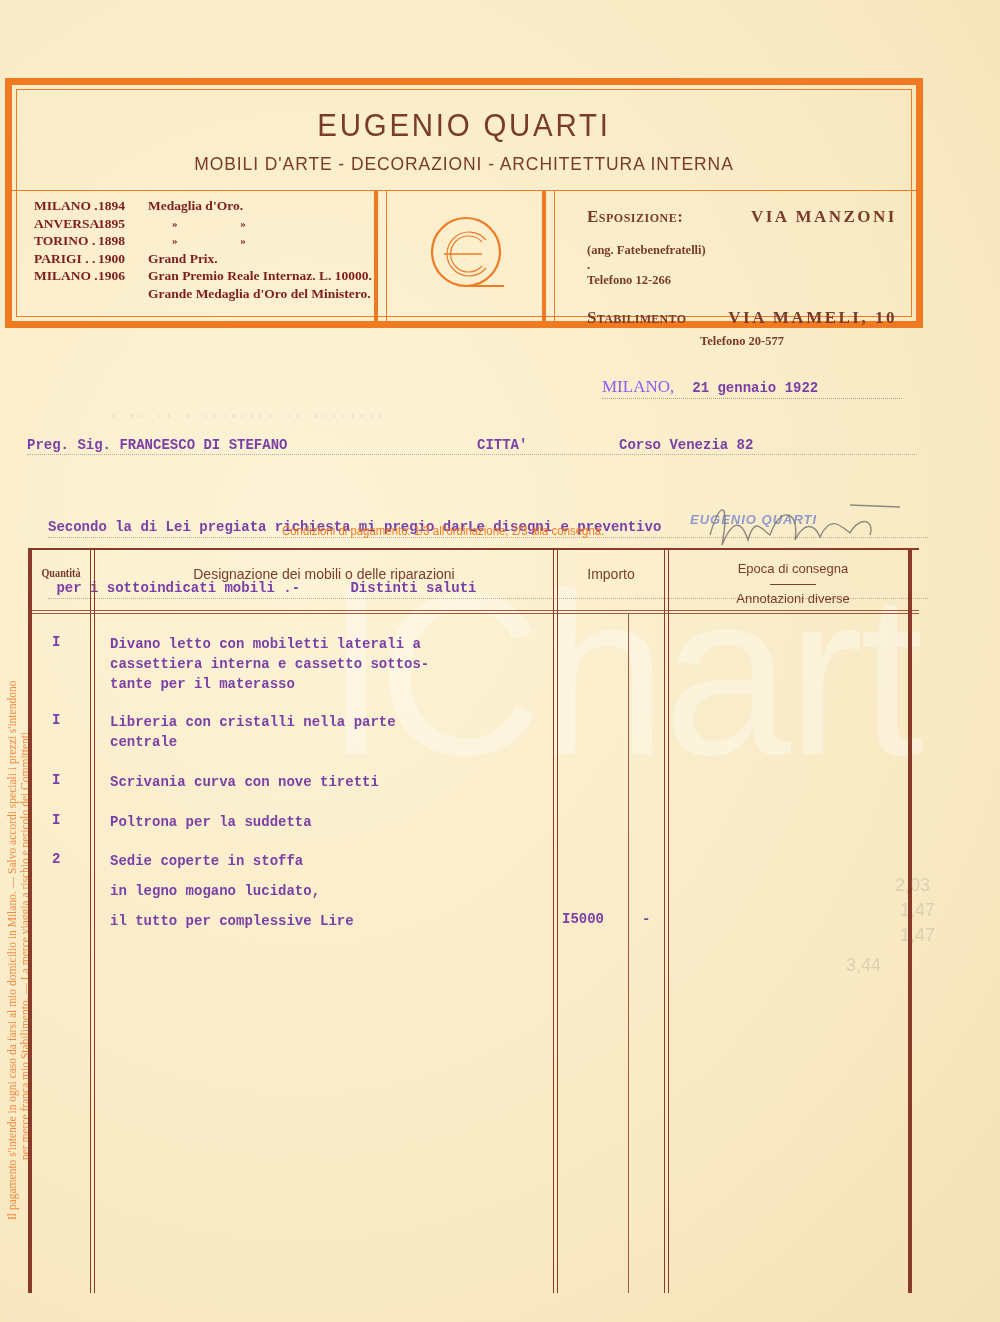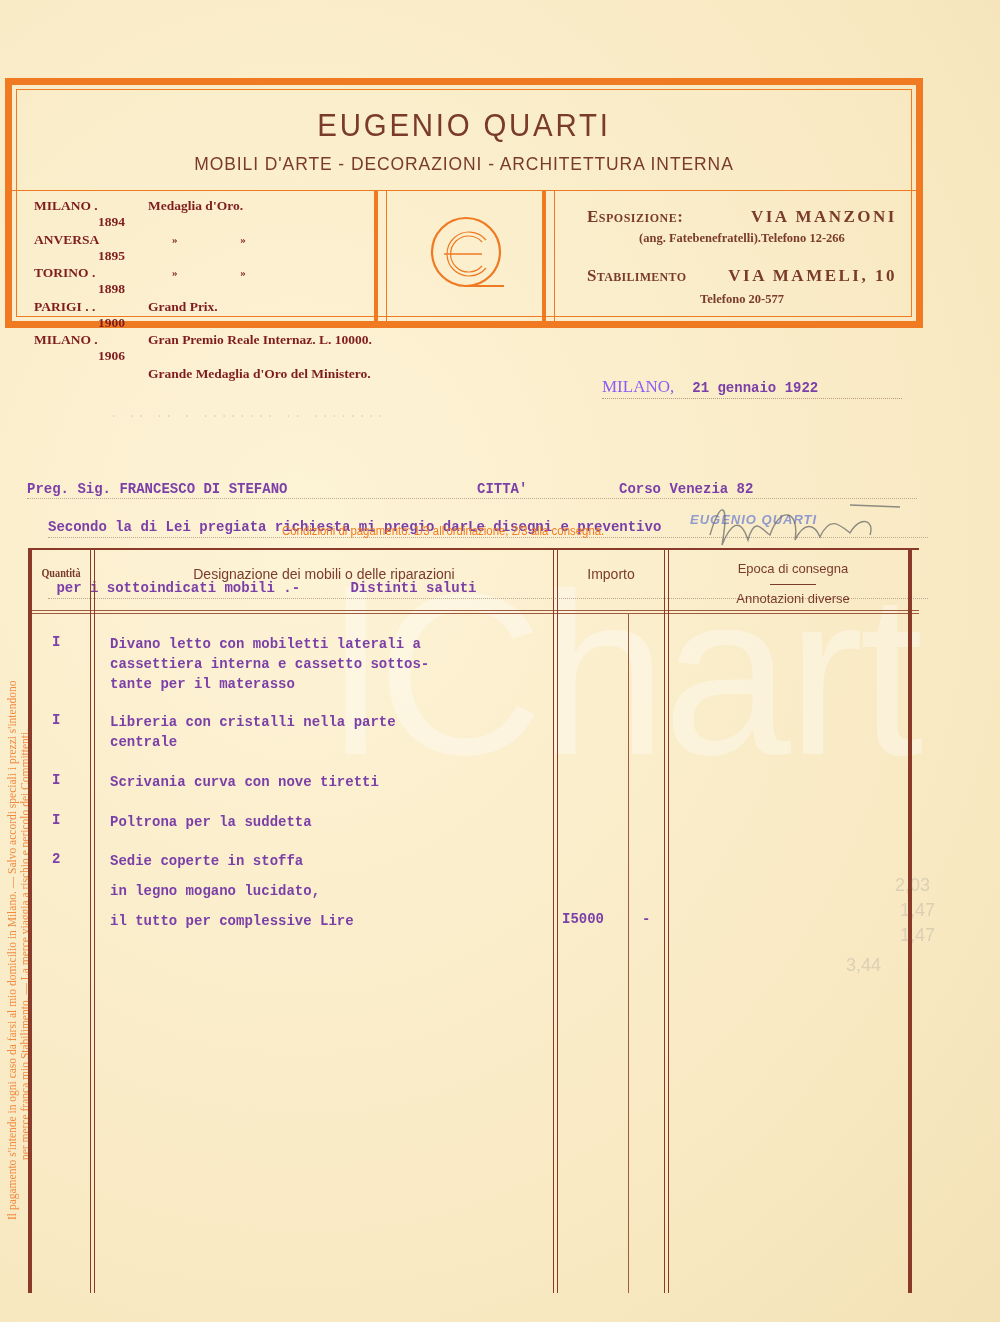--- a/index.html
+++ b/index.html
@@ -36,57 +36,57 @@
   .lh-divider {
     position: absolute; left: 0; right: 0; top: 105px; height: 0;
     border-top: 1.5px solid #f07a22;
   }
   .awards {
     position: absolute; left: 22px; top: 112px; font-size: 13.5px; color: #7f1d1d;
     font-weight: bold; line-height: 17.6px;
   }
   .award-row { display: flex; white-space: nowrap; }
   .award-city { width: 64px; }
-  .award-year { width: 50px; margin-top: 16px; }
+  .award-year { width: 50px; }
   .award-desc { font-weight: bold; }
   .award-desc.ditto { padding-left: 24px; letter-spacing: 30px; font-size: 11px; }
   .award-extra { padding-left: 114px; }
   .col-sep {
     position: absolute; top: 105px; bottom: 0; width: 8px;
     border-left: 4px solid #f07a22; border-right: 1.5px solid #f07a22;
   }
   .monogram {
     position: absolute; left: 412px; top: 125px; width: 90px; height: 90px;
   }
   .address {
     position: absolute; left: 575px; top: 122px; width: 310px; color: #7a3b2a; font-weight: bold;
   }
   .addr-line1 { display: flex; justify-content: space-between; font-size: 17px; letter-spacing: 1px; }
   .addr-line1 .label { font-variant: small-caps; font-size: 17px; letter-spacing: 0.5px; }
   .addr-line1 .street { letter-spacing: 2.5px; font-size: 17px; }
-  .addr-line2 { display: flex; justify-content: center; font-size: 12.5px; margin-top: 4px; }
+  .addr-line2 { display: flex; justify-content: flex-start; font-size: 12.5px; margin-top: 16px; flex-direction: column; }
   .addr-line3 { display: flex; justify-content: space-between; font-size: 17px; margin-top: 20px; letter-spacing: 1px; }
   .addr-line3 .label { font-variant: small-caps; letter-spacing: 0.3px; }
   .addr-line3 .street { letter-spacing: 2.5px; }
   .addr-line4 { text-align: center; font-size: 12.5px; margin-top: 6px; }
 
   
   .typed { font-family: "Liberation Mono", monospace; color: #7b3fa8; font-weight: bold; font-size: 14px; }
   .date-line {
     position: absolute; left: 602px; top: 377px; width: 300px; display: flex; align-items: baseline;
     border-bottom: 1px dotted #b89a80; padding-bottom: 1px;
   }
   .date-city { font-family: "Liberation Serif", serif; font-size: 17px; color: #8b5cf6; margin-right: 18px; }
   .faint-line {
     position: absolute; left: 110px; top: 410px; font-family: "Liberation Mono", monospace;
     font-size: 12px; color: rgba(160,110,190,0.25); letter-spacing: 2px;
   }
   .recipient {
     position: absolute; left: 27px; top: 437px; width: 890px; display: flex;
-    border-bottom: 1px dotted #c0a890; padding-bottom: 1px; white-space: pre; margin-top: 44px;
+    border-bottom: 1px dotted #c0a890; padding-bottom: 1px; white-space: pre;
   }
   .recipient .name { width: 450px; }
   .recipient .city { width: 142px; }
   .body-text {
     position: absolute; left: 48px; top: 477px; width: 880px; line-height: 20px; white-space: pre;
   }
   .body-line { border-bottom: 1px dotted #c0a890; }
   .payment-terms {
     position: absolute; left: 282px; top: 524px; font-family: "Liberation Sans", sans-serif;
     font-size: 12px; color: #f07a22; transform: scaleX(0.95); transform-origin: left;

